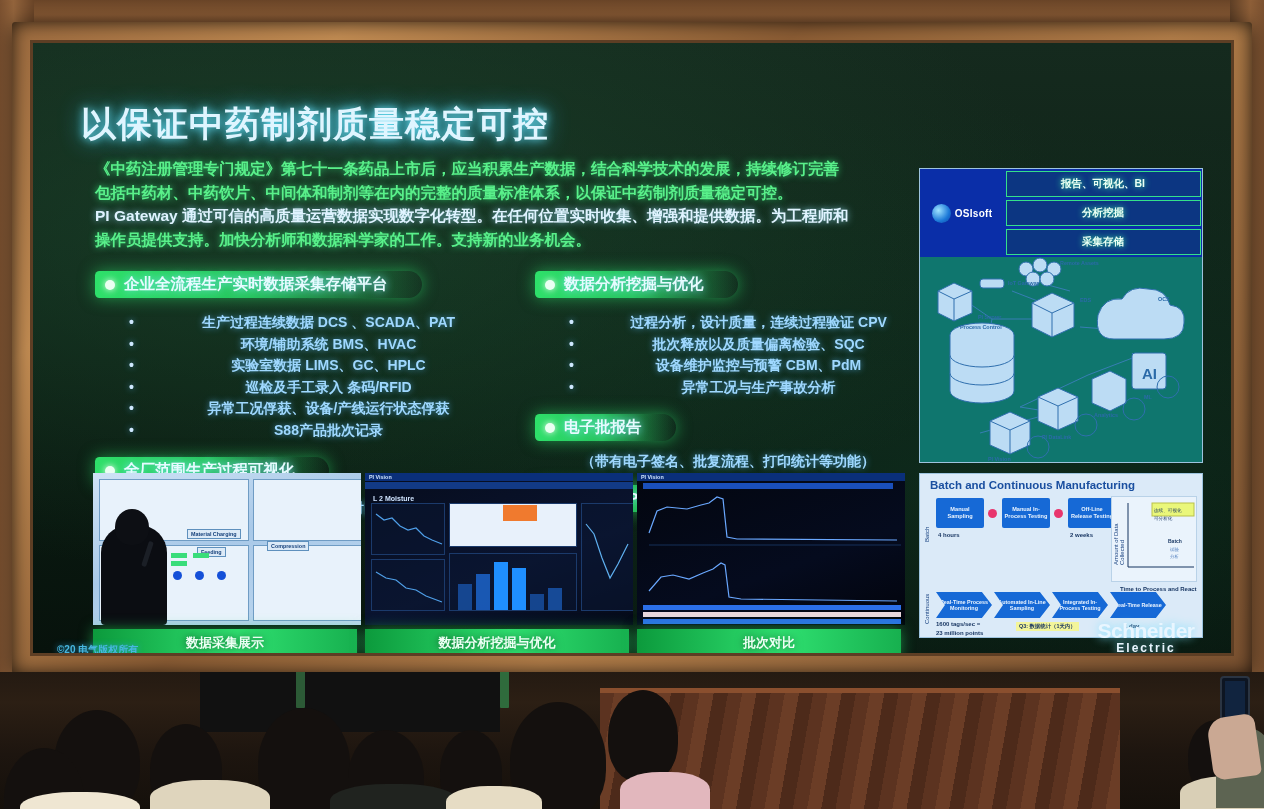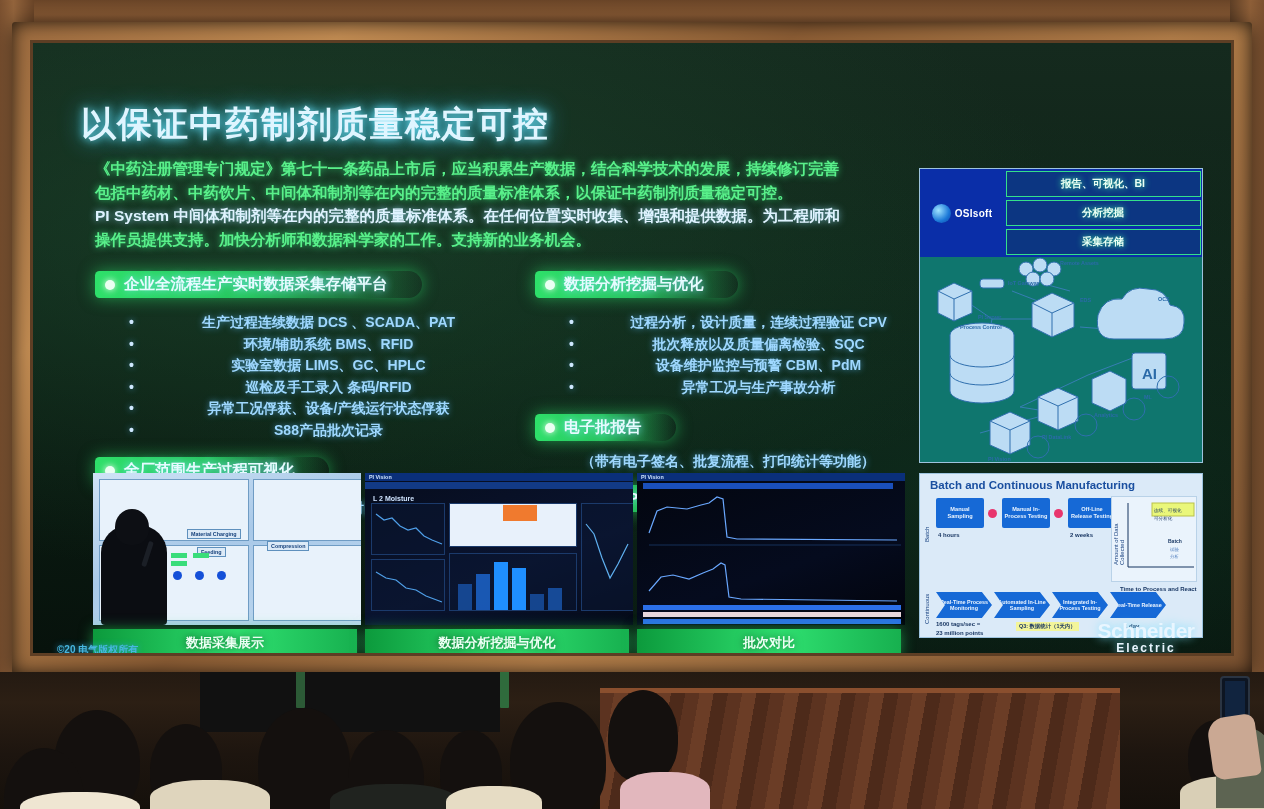--- a/index.html
+++ b/index.html
@@ -175,32 +175,32 @@
   <div class="frame">
   <div class="frame-inner">
   <div class="screen">
   <div class="slide">
 
     <div class="title">以保证中药制剂质量稳定可控</div>
 
     <div class="para">
       <div>《中药注册管理专门规定》第七十一条药品上市后，应当积累生产数据，结合科学技术的发展，持续修订完善</div>
       <div>包括中药材、中药饮片、中间体和制剂等在内的完整的质量标准体系，以保证中药制剂质量稳定可控。</div>
-      <div class="en">PI System 中间体和制剂等在内的完整的质量标准体系。在任何位置实时收集、增强和提供数据。为工程师和</div>
+      <div class="en">PI Gateway 通过可信的高质量运营数据实现数字化转型。在任何位置实时收集、增强和提供数据。为工程师和</div>
       <div>操作员提供支持。加快分析师和数据科学家的工作。支持新的业务机会。</div>
     </div>
 
     <div class="col-left">
       <div class="pill">
         <span class="dot"></span>
         <span class="ptxt">企业全流程生产实时数据采集存储平台</span>
       </div>
       <ul class="items">
         <li>生产过程连续数据 DCS 、SCADA、PAT</li>
-        <li>环境/辅助系统 BMS、RFID</li>
+        <li>环境/辅助系统 BMS、HVAC</li>
         <li>实验室数据 LIMS、GC、HPLC</li>
         <li>巡检及手工录入 条码/RFID</li>
         <li>异常工况俘获、设备/产线运行状态俘获</li>
         <li>S88产品批次记录</li>
       </ul>
 
       <div class="pill">
         <span class="dot"></span>
         <span class="ptxt">全厂范围生产过程可视化</span>
       </div>

